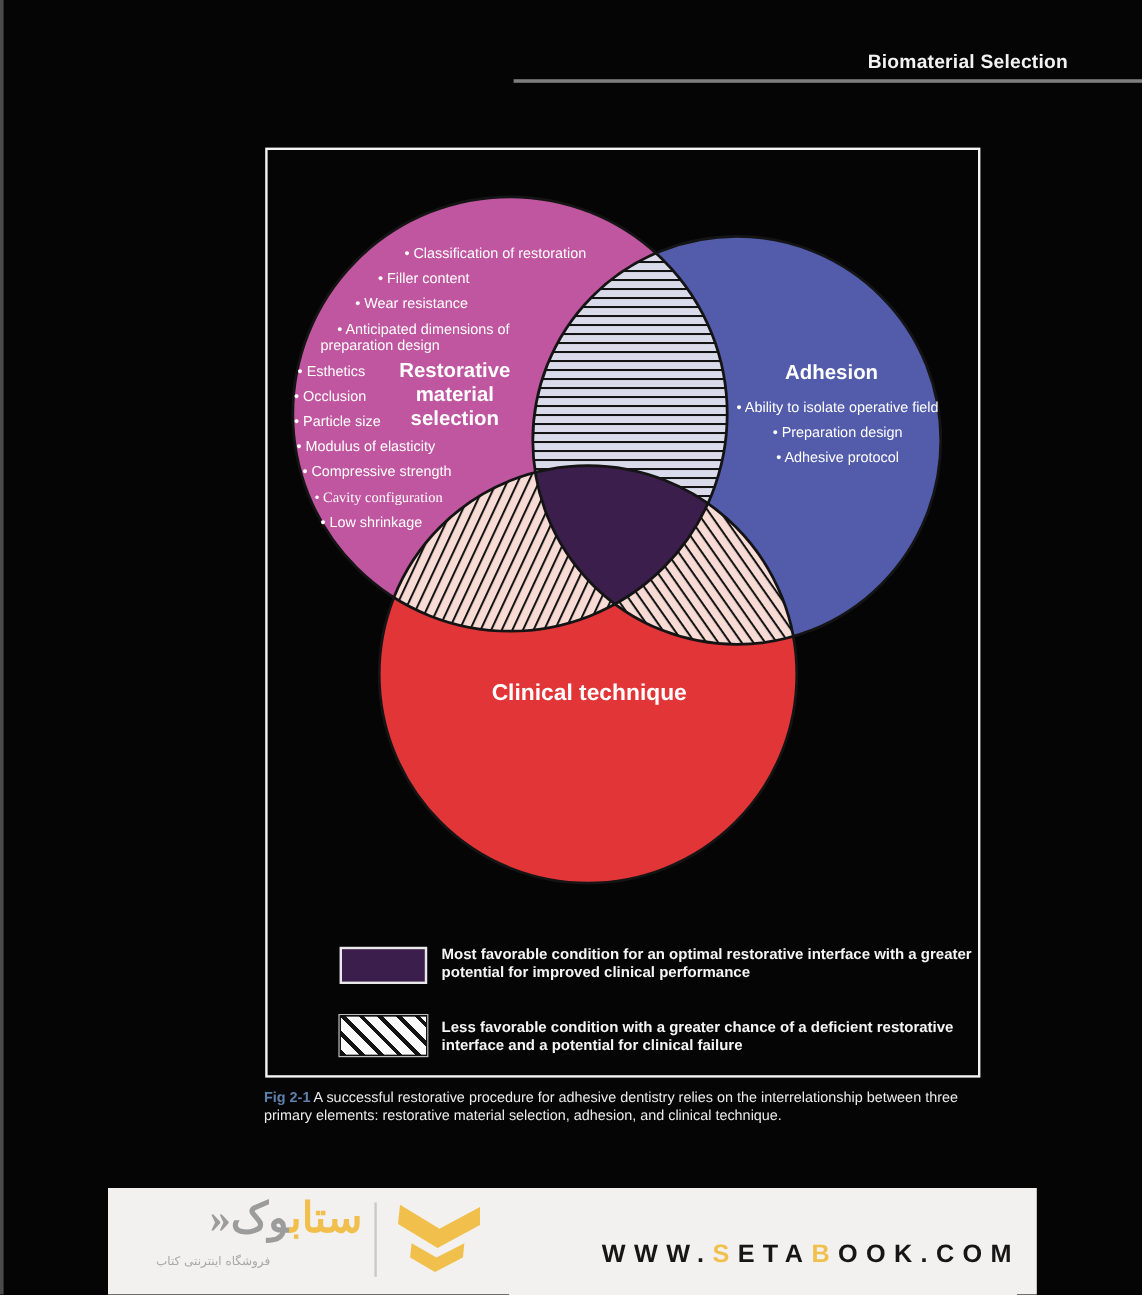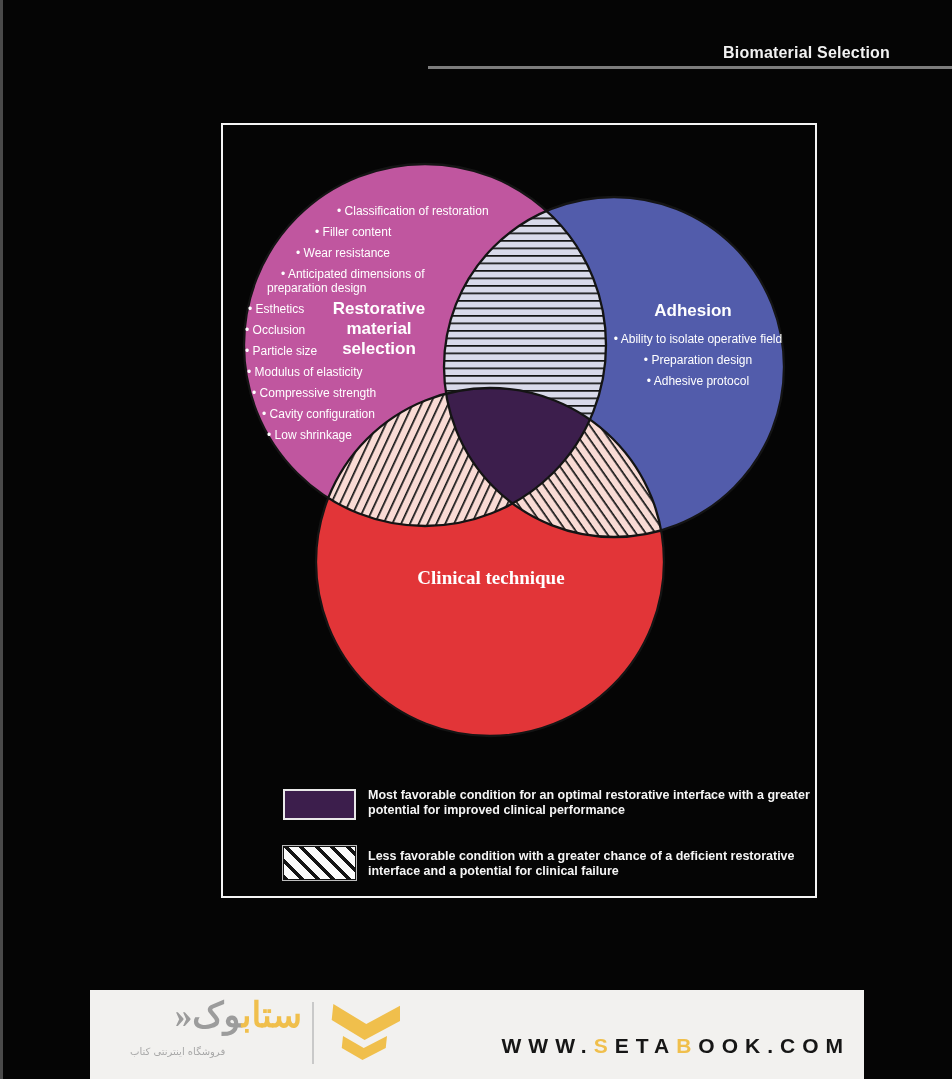--- a/index.html
+++ b/index.html
@@ -150,37 +150,42 @@
   <div class="circle-title" style="left:320px; top:299px; width:118px; font-size:17px; line-height:20px;">Restorative material selection</div>
   <div class="vi" style="left:337px; top:204px;">Classification of restoration</div>
   <div class="vi" style="left:315px; top:225px;">Filler content</div>
   <div class="vi" style="left:296px; top:246px;">Wear resistance</div>
   <div class="vi wrap" style="left:267px; top:267px; width:160px; text-indent:14px;">Anticipated dimensions of preparation design</div>
   <div class="vi" style="left:248px; top:302px;">Esthetics</div>
   <div class="vi" style="left:245px; top:323px;">Occlusion</div>
   <div class="vi" style="left:245px; top:344px;">Particle size</div>
   <div class="vi" style="left:247px; top:365px;">Modulus of elasticity</div>
   <div class="vi" style="left:252px; top:386px;">Compressive strength</div>
-  <div class="vi" style="left:262px; top:407px;">Cavity configuration</div>
+  <div class="vi" style="left:262px; top:407px;font-family:Liberation Serif, serif;">Cavity configuration</div>
   <div class="vi" style="left:267px; top:428px;">Low shrinkage</div>
 
   <div class="circle-title" style="left:633px; top:301px; width:120px; font-size:17px;">Adhesion</div>
   <div style="position:absolute; left:612px; top:332px; width:172px; text-align:center;">
     <div class="vi wrap" style="position:static; margin-bottom:7px;">Ability to isolate operative field</div>
     <div class="vi" style="position:static; margin-bottom:7px;">Preparation design</div>
     <div class="vi" style="position:static;">Adhesive protocol</div>
   </div>
 
-  <div class="circle-title" style="left:366px; top:567px; width:250px; font-size:19px;font-family:Liberation Serif, serif;">Clinical technique</div>
+  <div class="circle-title" style="left:366px; top:567px; width:250px; font-size:19px;">Clinical technique</div>
 
   <div class="legend-swatch sw-solid"></div>
   <div class="legend-text lt1">Most favorable condition for an optimal restorative interface with a greater potential for improved clinical performance</div>
   <div class="legend-swatch sw-hatch"></div>
   <div class="legend-text lt2">Less favorable condition with a greater chance of a deficient restorative interface and a potential for clinical failure</div>
 
+  <div class="caption">
+    <span class="fig-label">Fig 2-1</span>
+    <span> </span>
+    <span>A successful restorative procedure for adhesive dentistry relies on the interrelationship between three primary elements: restorative material selection, adhesion, and clinical technique.</span>
+  </div>
 
   <div class="footer">
     <div class="wordmark">
       <span class="wm-y">ستاب</span><span class="wm-g">وک</span><span class="wm-g">«</span>
     </div>
     <div class="tagline">فروشگاه اینترنتی کتاب</div>
     <div class="footer-sep"></div>
     <svg class="chevron-logo" width="72" height="72" viewBox="0 0 72 72">
       <g transform="skewX(-6) translate(6,0)">
         <polygon points="0,6 35,26 70,6 70,22 35,42 0,22" fill="#f0bf4c"></polygon>

